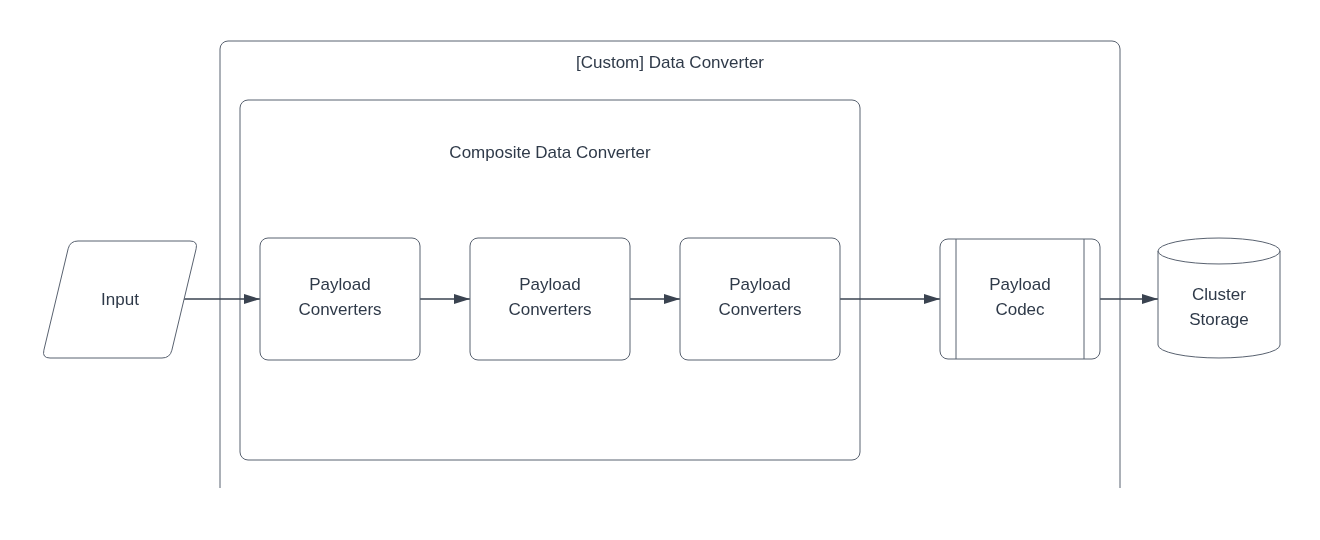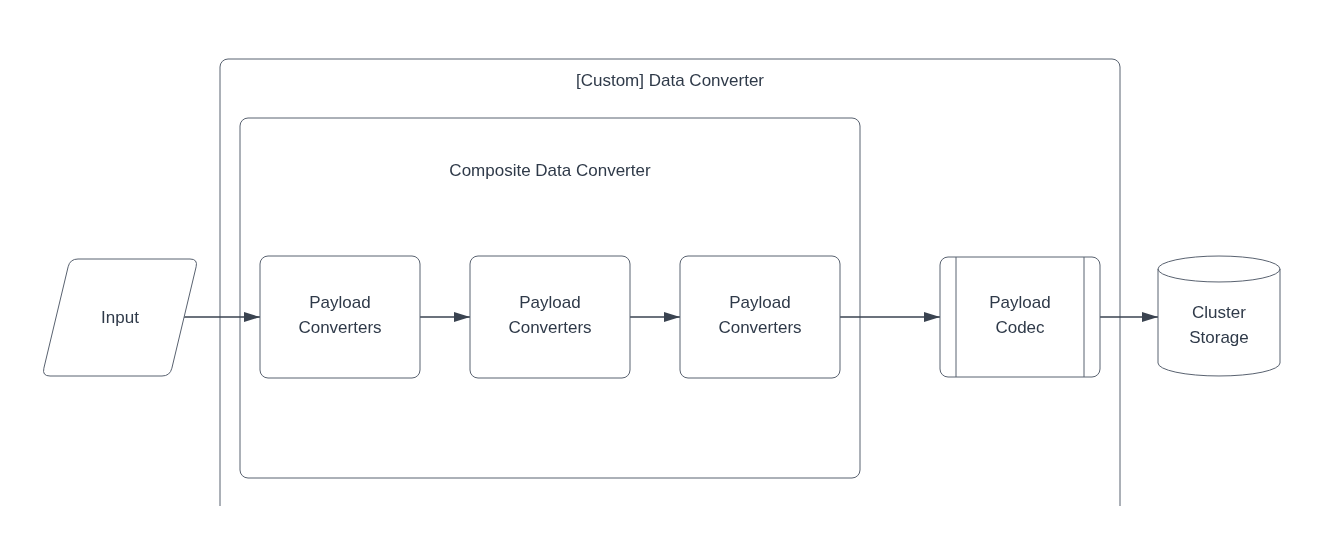--- a/index.html
+++ b/index.html
@@ -7,21 +7,20 @@
     padding: 0;
     background: #ffffff;
     font-family: "Liberation Sans", sans-serif;
   }
   .canvas {
     position: relative;
     width: 1320px;
     height: 488px;
     background: var(--background, #ffffff);
     overflow: hidden;
-    margin-top: 18px;
   }
   svg { display: block; }
   .shape {
     fill: var(--shape-fill, #ffffff);
     stroke: var(--shape-stroke, #596270);
     stroke-width: 1;
   }
   .shape-line {
     fill: none;
     stroke: var(--shape-stroke, #596270);

